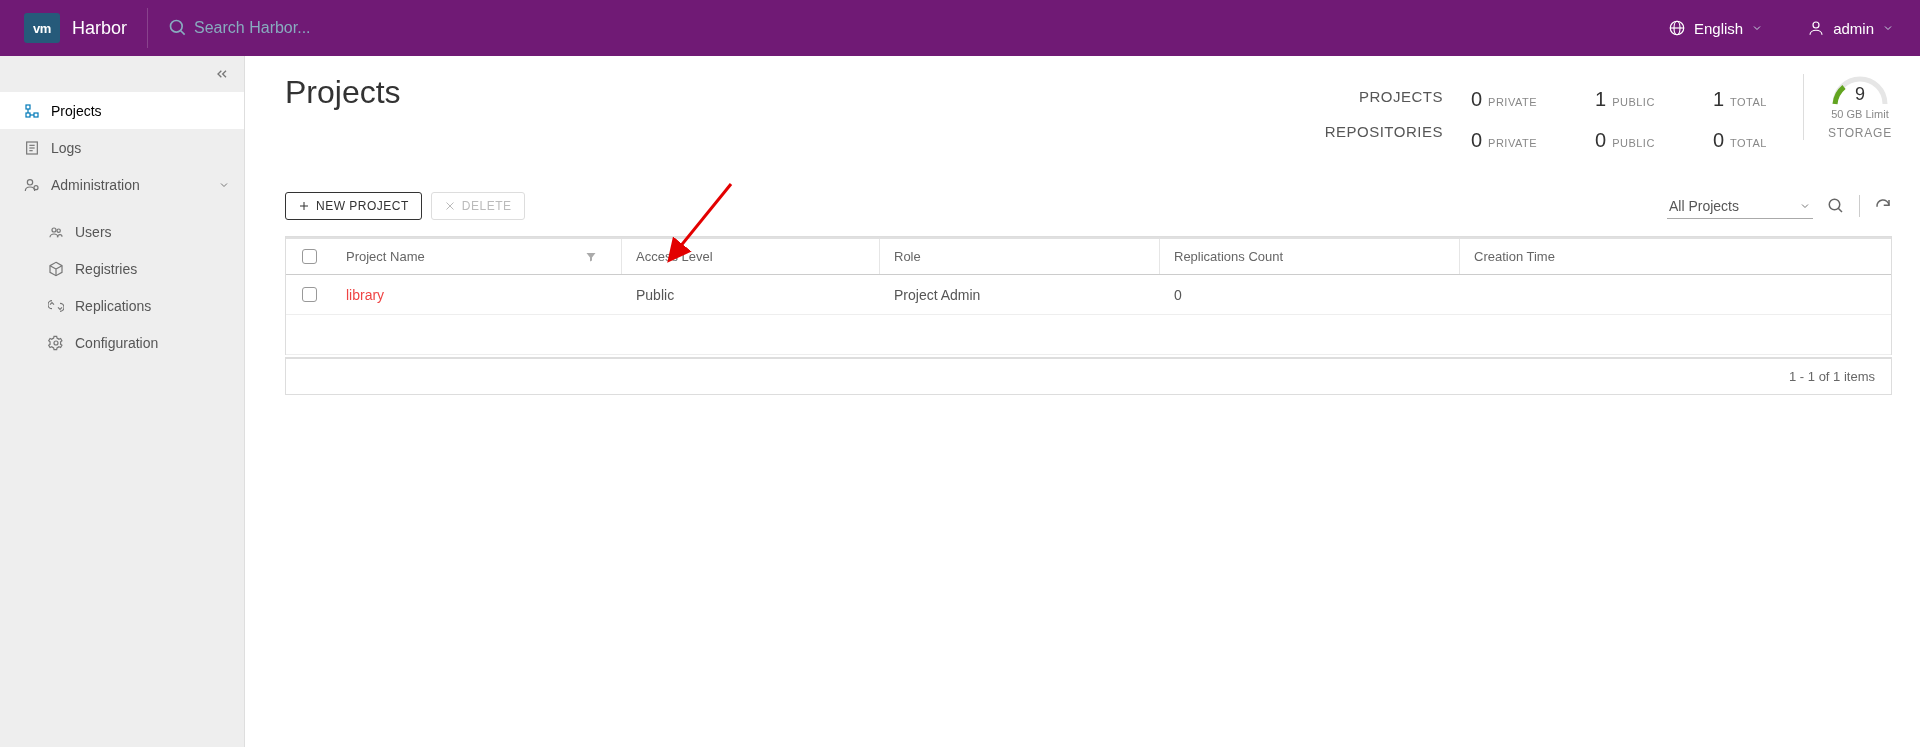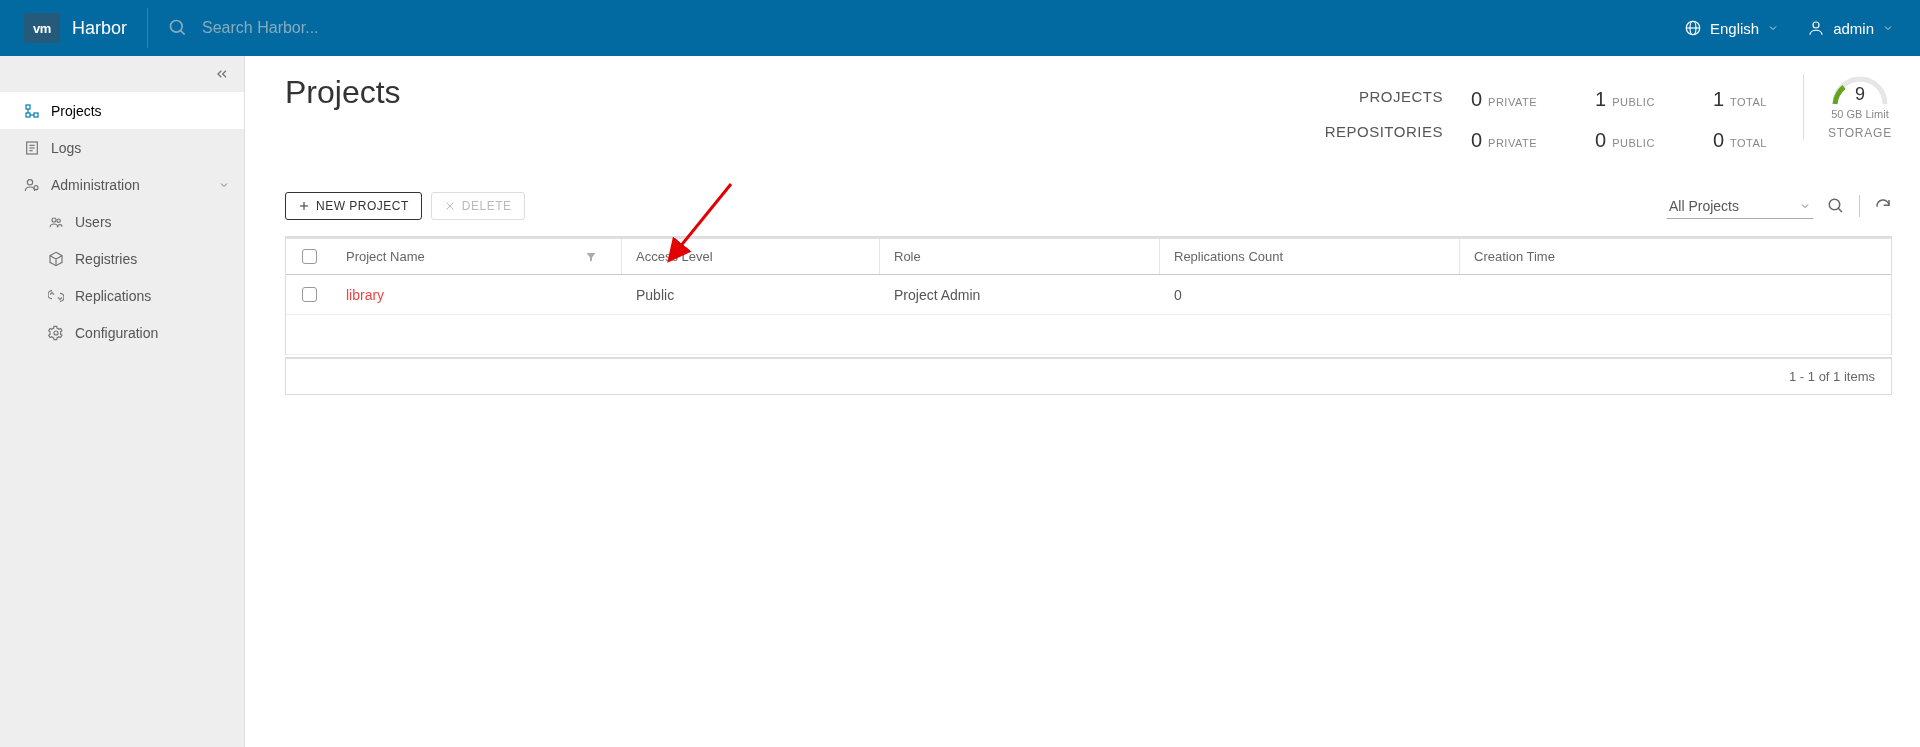--- a/index.html
+++ b/index.html
@@ -8,21 +8,21 @@
     font-size: 14px;
     color: #565656;
     background: #fff;
     width: 1920px;
     height: 747px;
     overflow: hidden;
   }
   
   .header {
     height: 56px;
-    background: #0369a1;
+    background: #701a75;
     display: flex;
     align-items: center;
     color: #fff;
     position: relative;
   }
   .header-left {
     display: flex;
     align-items: center;
     gap: 12px;
     padding-left: 24px;
@@ -36,48 +36,48 @@
     font-weight: 700; font-size: 13px; color:#fff;
     border-radius: 3px;
     letter-spacing: -0.5px;
   }
   .brand { font-size: 18px; font-weight: 400; }
   .header-divider {
     width: 1px; height: 40px; background: rgba(255,255,255,0.18);
     margin: 0 20px;
   }
   .search-wrap {
-    display:flex; align-items:center; gap:14px; flex:1;
+    display:flex; align-items:center; gap:6px; flex:1;
     color:#88acbf;
   }
   .search-input {
     background:transparent; border:none; outline:none;
     color:#fff; font-size:16px; width: 400px;
   }
   .search-input::placeholder { color:#88acbf; }
   .header-right {
-    margin-left:auto; display:flex; align-items:center; gap:28px;
+    margin-left:auto; display:flex; align-items:center; gap:44px;
     padding-right: 26px; color:#fff; font-size:15px;
   }
   .hbtn { display:flex; align-items:center; gap:8px; cursor:pointer; }
   
   .shell { display:flex; height: calc(747px - 56px); }
   .sidebar {
     width: 245px; background:#eee; border-right:1px solid #dedede;
     display:flex; flex-direction:column;
     position: relative;
   }
   .collapse-row { height: 36px; display:flex; align-items:center; justify-content:flex-end; padding-right:14px; }
   .nav-item {
     display:flex; align-items:center; gap:11px;
     height: 37px; padding-left: 24px;
     color:#565656; cursor:pointer; font-size:14px;
   }
   .nav-item.active { background:#fff; color:#000; font-weight:400; }
-  .nav-item.sub { padding-left: 48px; }
+  .nav-item.sub { padding-left: 48px; align-items: flex-end; }
   .nav-item .chev { margin-left:auto; margin-right:14px; }
   .main {
     flex:1; background:#fff; padding: 18px 28px 0 40px;
     display:flex; flex-direction:column;
   }
   .top-row { display:flex; align-items:flex-start; }
   h1.page-title { font-size: 32px; font-weight:300; color:#333; }
   .stats {
     margin-left:auto; display:flex; align-items:flex-start; gap: 0;
   }

